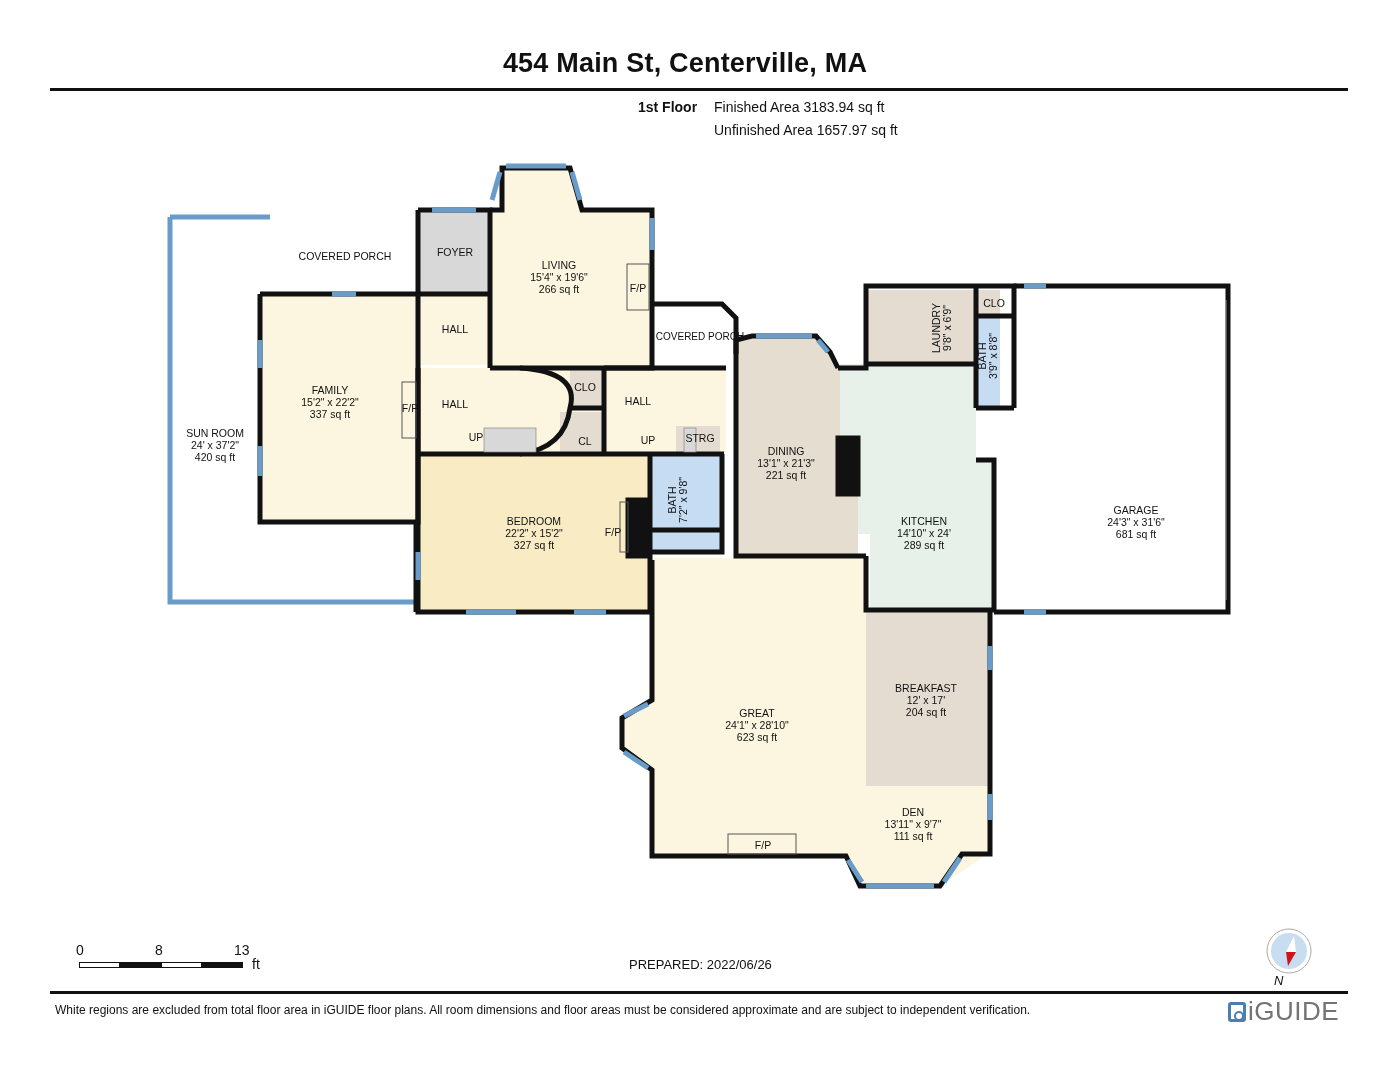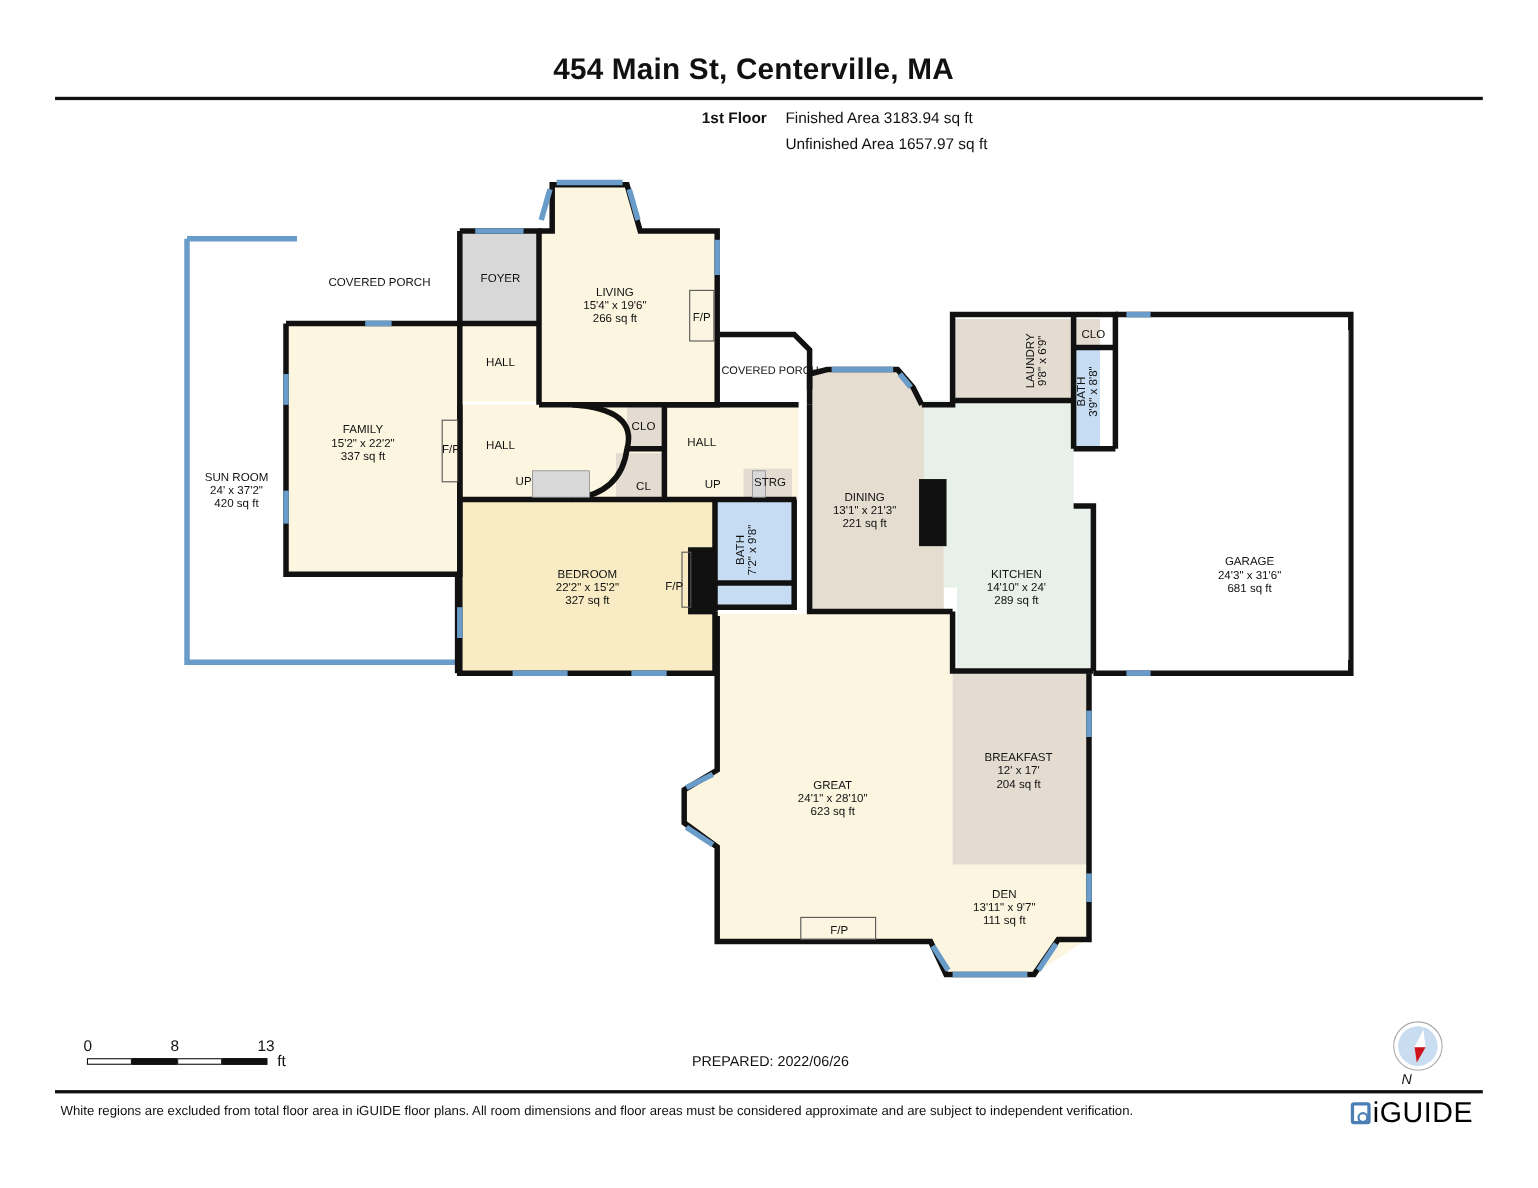--- a/index.html
+++ b/index.html
@@ -9,21 +9,21 @@
   .floor-label{position:absolute;left:638px;top:99px;font-weight:bold;font-size:14px;}
   .area-line{position:absolute;left:714px;font-size:14px;text-align:center;}
   svg.plan{position:absolute;left:0;top:0;}
   .room-text{font-family:"Liberation Sans",sans-serif;font-size:10.5px;fill:#111;text-anchor:middle;}
   .room-text.small{font-size:10px;}
   .scale{position:absolute;left:76px;top:942px;width:200px;height:40px;}
   .scale .tick{position:absolute;font-size:14px;}
   .scale .bar{position:absolute;top:20px;height:6px;border:1px solid #111;box-sizing:border-box;}
   .prepared{position:absolute;left:629px;top:957px;font-size:13px;}
   .disclaimer{position:absolute;left:55px;top:1003px;font-size:12px;}
-  .brand{position:absolute;left:1228px;top:996px;font-size:26px;color:#000000;letter-spacing:0.5px;display:flex;align-items:center;}
+  .brand{position:absolute;left:1228px;top:996px;font-size:26px;color:#737373;letter-spacing:0.5px;display:flex;align-items:center;}
   .brand .box{width:18px;height:20px;border:3px solid #4b7fb3;border-radius:3px;box-sizing:border-box;margin-right:2px;position:relative;}
   .brand .box:after{content:"";position:absolute;left:3px;top:6px;width:6px;height:6px;border:2px solid #4b7fb3;border-radius:50%;}
   .compass{position:absolute;left:1266px;top:928px;width:46px;height:46px;}
   .compass-n{position:absolute;left:1274px;top:973px;font-size:13px;font-style:italic;}
 </style>
 </head>
 <body>
 
 <div class="title">454 Main St, Centerville, MA</div>
 <div class="rule" style="top:88px"></div>

